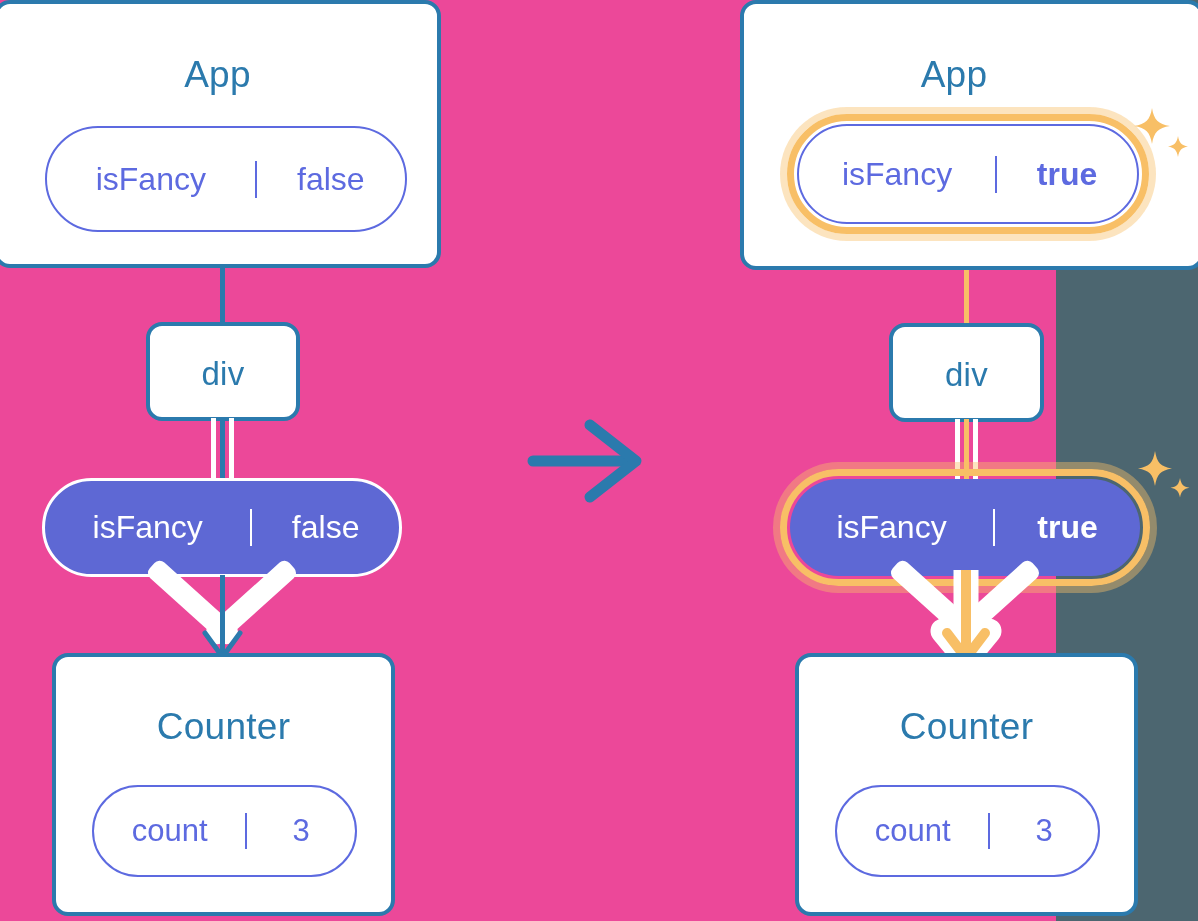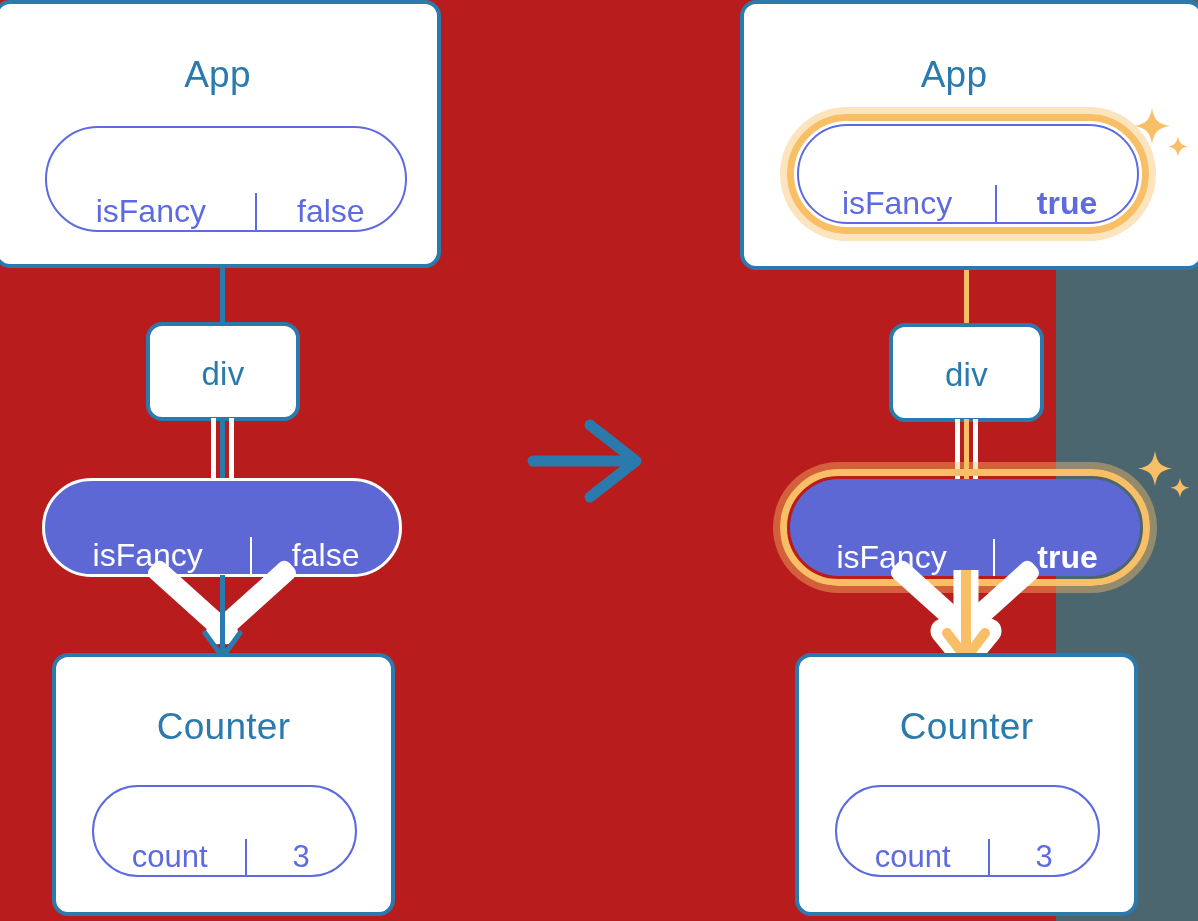--- a/index.html
+++ b/index.html
@@ -10,21 +10,21 @@
   body {
     width: 1198px;
     height: 921px;
     overflow: hidden;
     font-family: "Liberation Sans", sans-serif;
   }
   #stage {
     position: relative;
     width: 1056px;
     height: 921px;
-    background: #b91c1c;
+    background: #ec4899;
   }
 
   
   .card {
     position: absolute;
     background: #ffffff;
     border: 4px solid #2b7aad;
     border-radius: 16px;
     box-sizing: border-box;
   }
@@ -36,21 +36,21 @@
     color: #2b7aad;
     font-size: 37px;
     letter-spacing: 0.3px;
   }
 
   
   .pill {
     position: absolute;
     box-sizing: border-box;
     display: flex;
-    align-items: flex-end;
+    align-items: center;
     border-radius: 999px;
     overflow: hidden;
   }
   .pill-outline {
     border: 2px solid #5d6ae0;
     background: #ffffff;
   }
   .pill-outline .pill-key,
   .pill-outline .pill-val {
     color: #5d6ae0;

